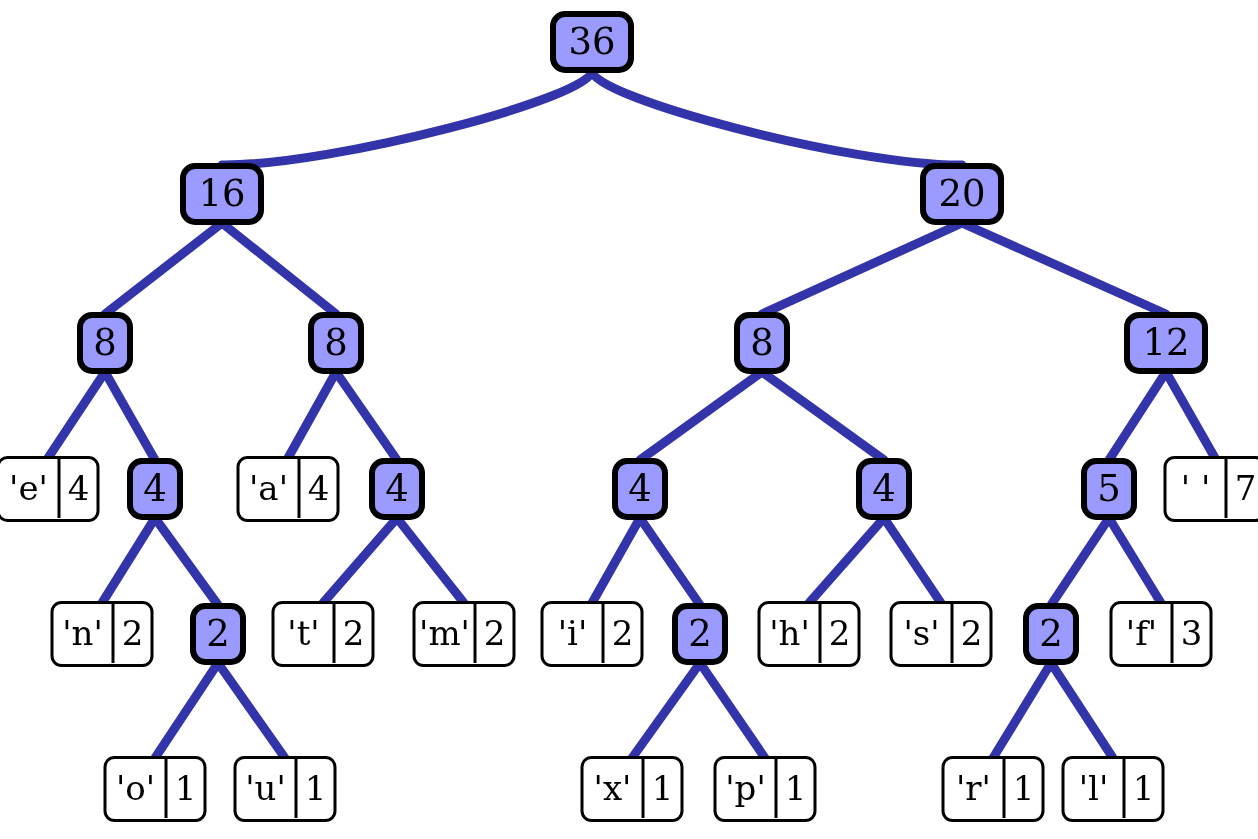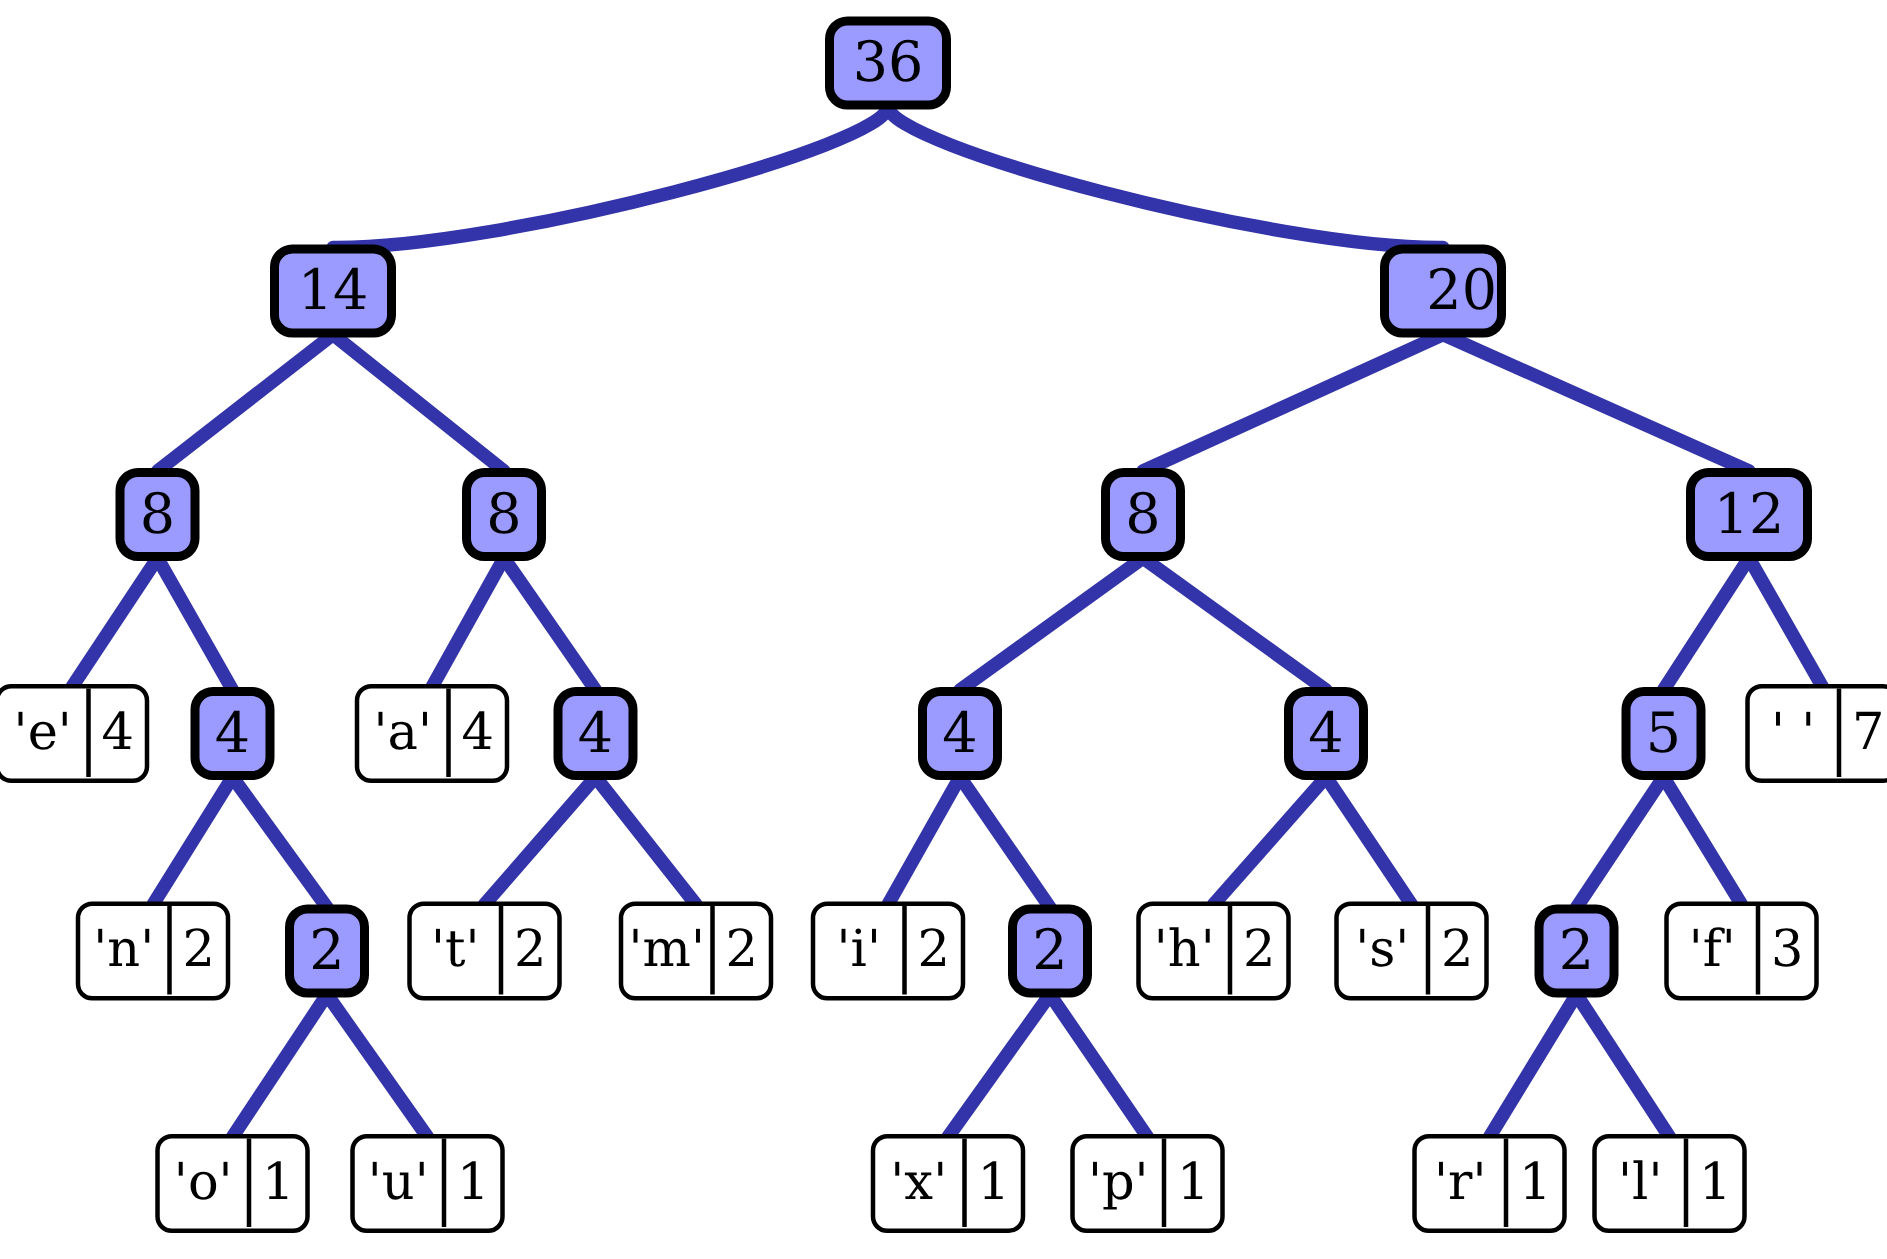--- a/index.html
+++ b/index.html
@@ -123,23 +123,23 @@
       <path d="M 700 663 L 632 758" fill="none" stroke="#3333aa" stroke-width="9" stroke-linecap="round"></path>
       <path d="M 700 663 L 765 758" fill="none" stroke="#3333aa" stroke-width="9" stroke-linecap="round"></path>
       <path d="M 1051 663 L 993 758" fill="none" stroke="#3333aa" stroke-width="9" stroke-linecap="round"></path>
       <path d="M 1051 663 L 1113 758" fill="none" stroke="#3333aa" stroke-width="9" stroke-linecap="round"></path>
     </svg>
   <div id="node-layer">
       <div class="internal-node w2" style="left: 592px; top: 42px;">
         <span class="node-value">36</span>
       </div>
       <div class="internal-node w2" style="left: 222px; top: 194px;">
-        <span class="node-value">14</span>
-      </div>
-      <div class="internal-node w2" style="left: 962px; top: 194px; justify-content: flex-end;">
+        <span class="node-value">16</span>
+      </div>
+      <div class="internal-node w2" style="left: 962px; top: 194px;">
         <span class="node-value">20</span>
       </div>
       <div class="internal-node w1" style="left: 105px; top: 343px;">
         <span class="node-value">8</span>
       </div>
       <div class="internal-node w1" style="left: 336px; top: 343px;">
         <span class="node-value">8</span>
       </div>
       <div class="internal-node w1" style="left: 762px; top: 343px;">
         <span class="node-value">8</span>

